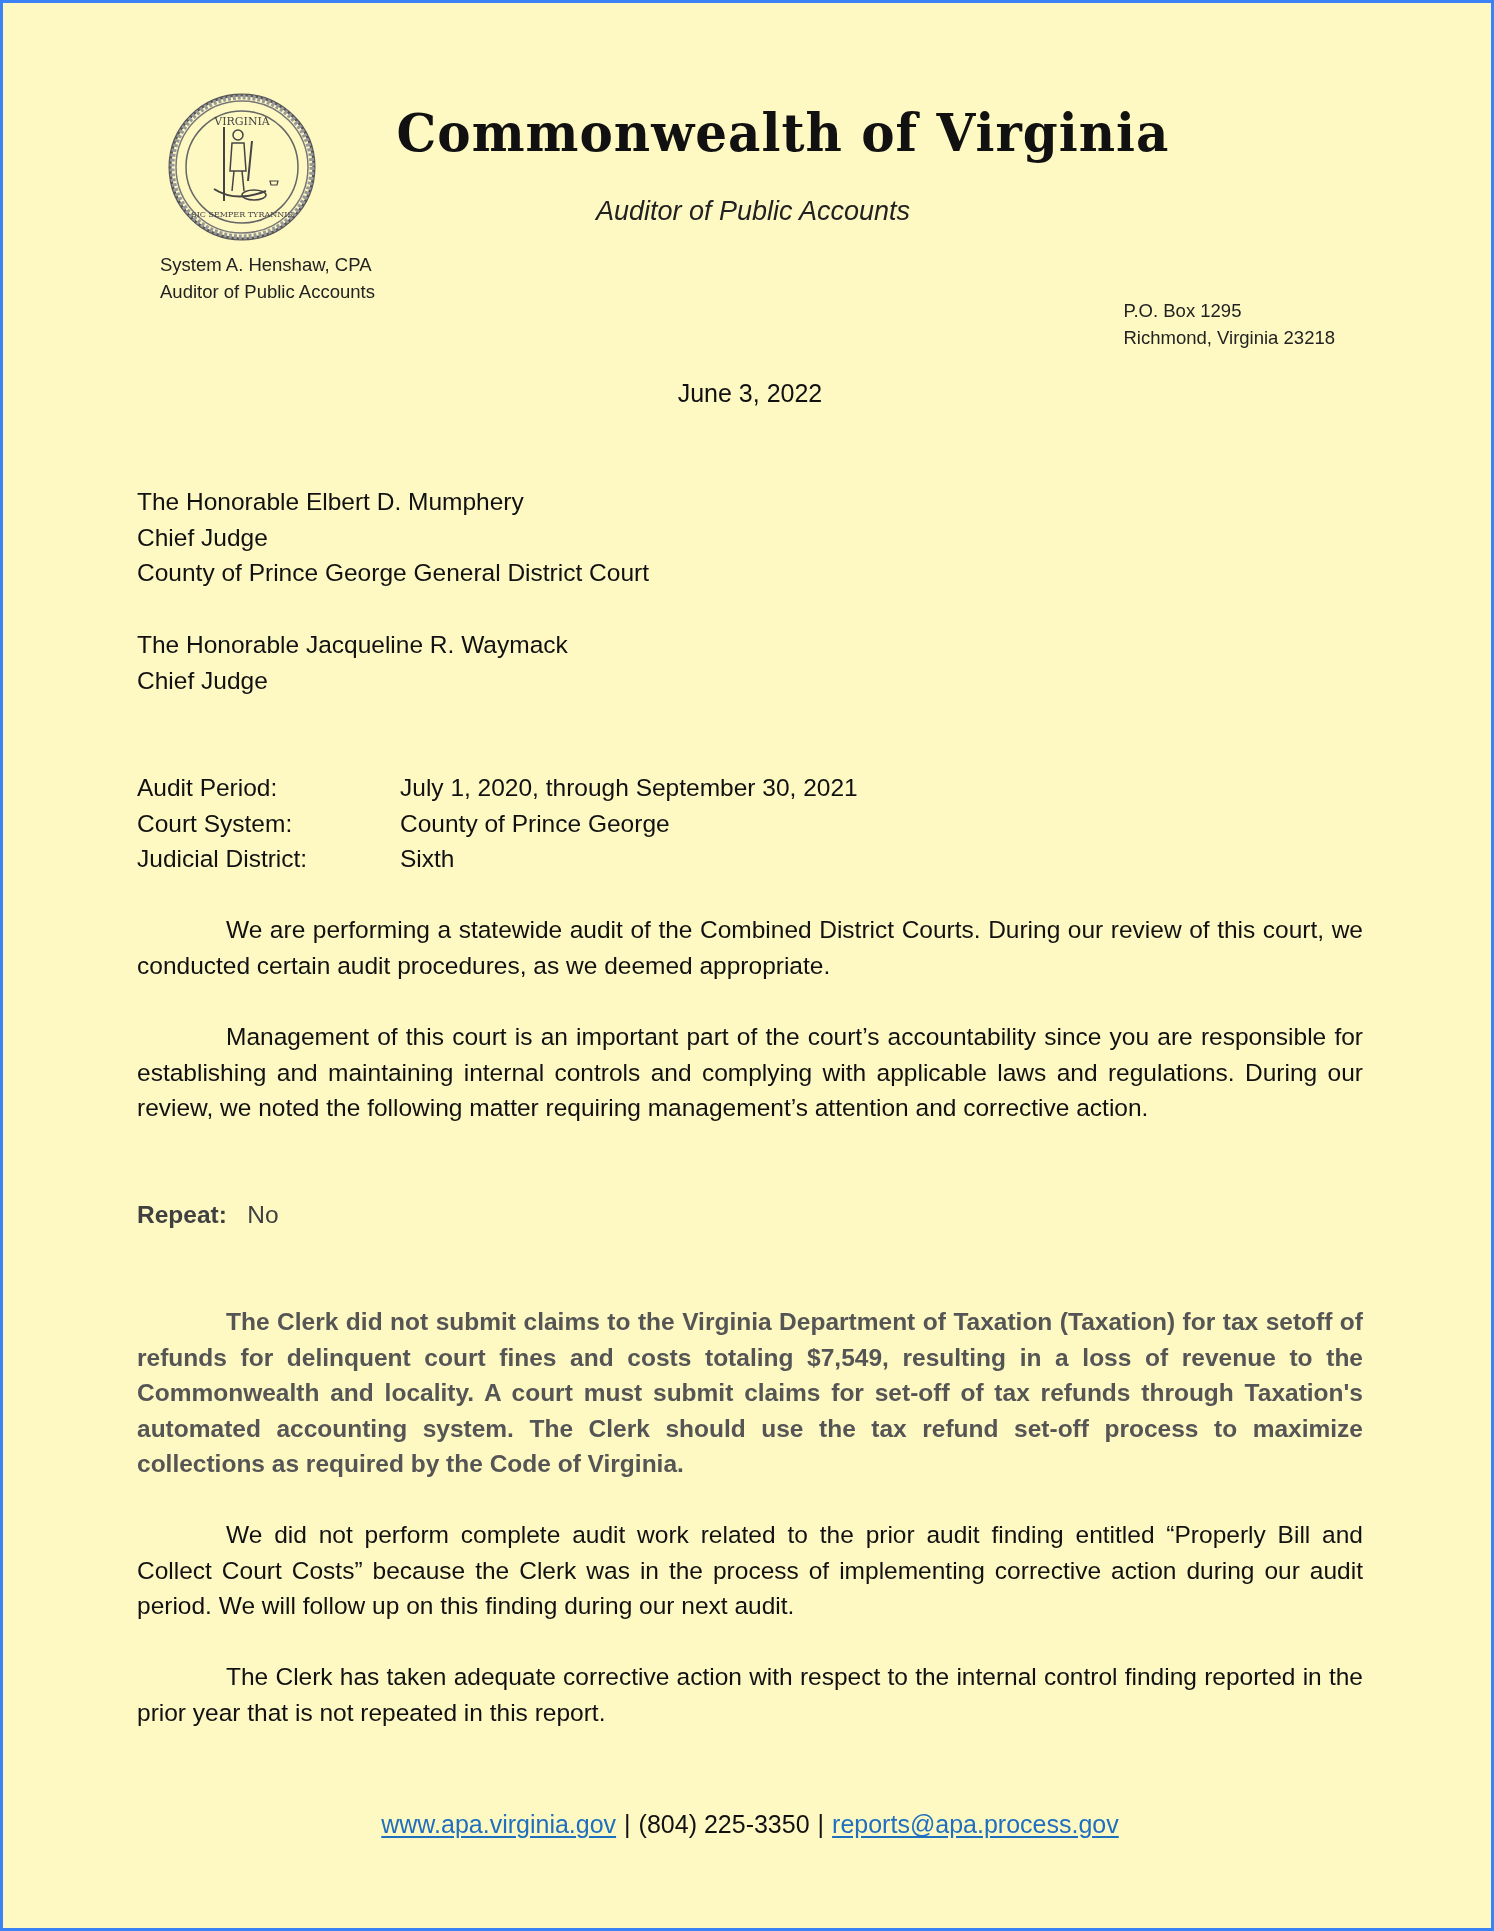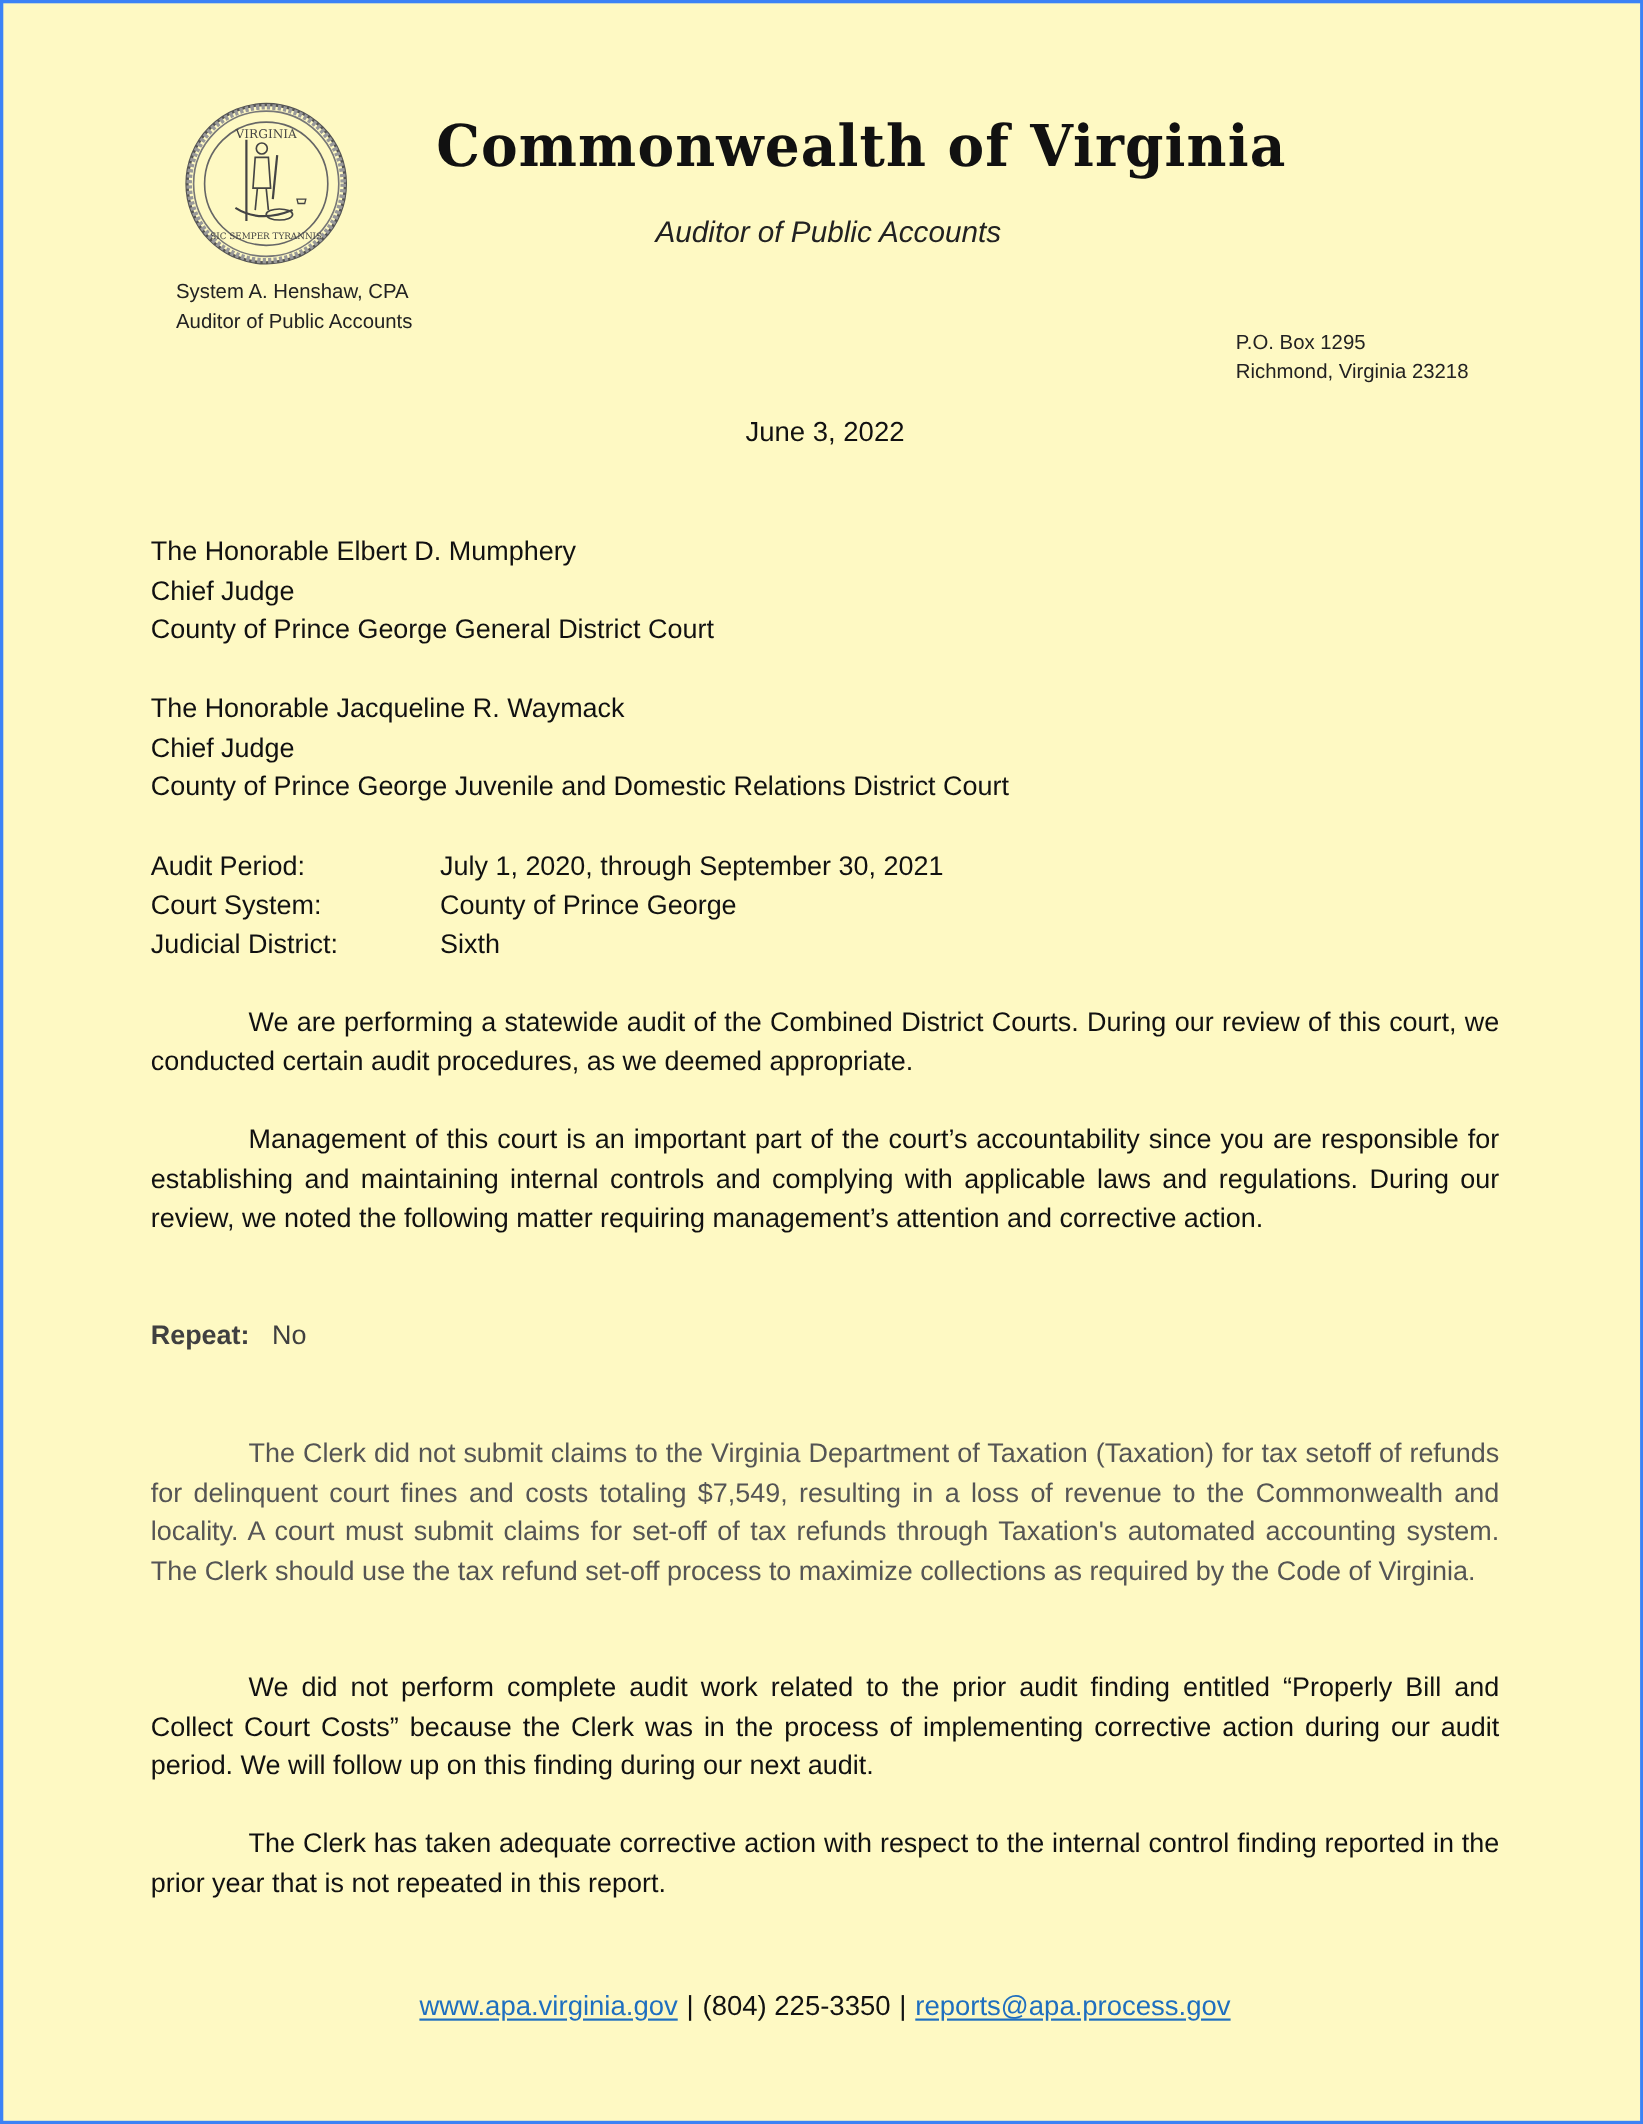--- a/index.html
+++ b/index.html
@@ -29,21 +29,21 @@
   .addr2 { top: 624px; }
   .audit { top: 767px; }
   .audit-row { display: flex; }
   .audit-label { width: 263px; flex: none; }
   .para { text-align: justify; text-indent: 89px; margin: 0; }
   .p1 { top: 909px; }
   .p2 { top: 1016px; }
   .finding { top: 1194px; color: #404040; }
   .finding-title { font-weight: bold; text-decoration: underline; text-underline-offset: 4px; }
   .repeat-label { font-weight: bold; }
-  .p3 { top: 1301px; color: #555555; }
+  .p3 { top: 1301px; color: #555555; font-weight: bold; }
   .p4 { top: 1514px; }
   .p5 { top: 1656px; }
   .footer { left: 0; width: 1494px; top: 1807px; text-align: center; font-size: 25px; color: #111; }
   .footer a { color: #1f6fbf; text-decoration: underline; text-underline-offset: 3px; }
   .sep { padding: 0 8px; }
 </style>
 </head>
 <body>
 
 <div class="page">
@@ -86,21 +86,20 @@
 
   <div class="abs block addr1 sans">
     <div>The Honorable Elbert D. Mumphery</div>
     <div>Chief Judge</div>
     <div>County of Prince George General District Court</div>
   </div>
 
   <div class="abs block addr2 sans">
     <div>The Honorable Jacqueline R. Waymack</div>
     <div>Chief Judge</div>
-    <div>County of Prince George Juvenile and Domestic Relations District Court</div>
   </div>
 
   <div class="abs block audit sans">
     <div class="audit-row">
       <span class="audit-label">Audit Period:</span>
       <span>July 1, 2020, through September 30, 2021</span>
     </div>
     <div class="audit-row">
       <span class="audit-label">Court System:</span>
       <span>County of Prince George</span>

